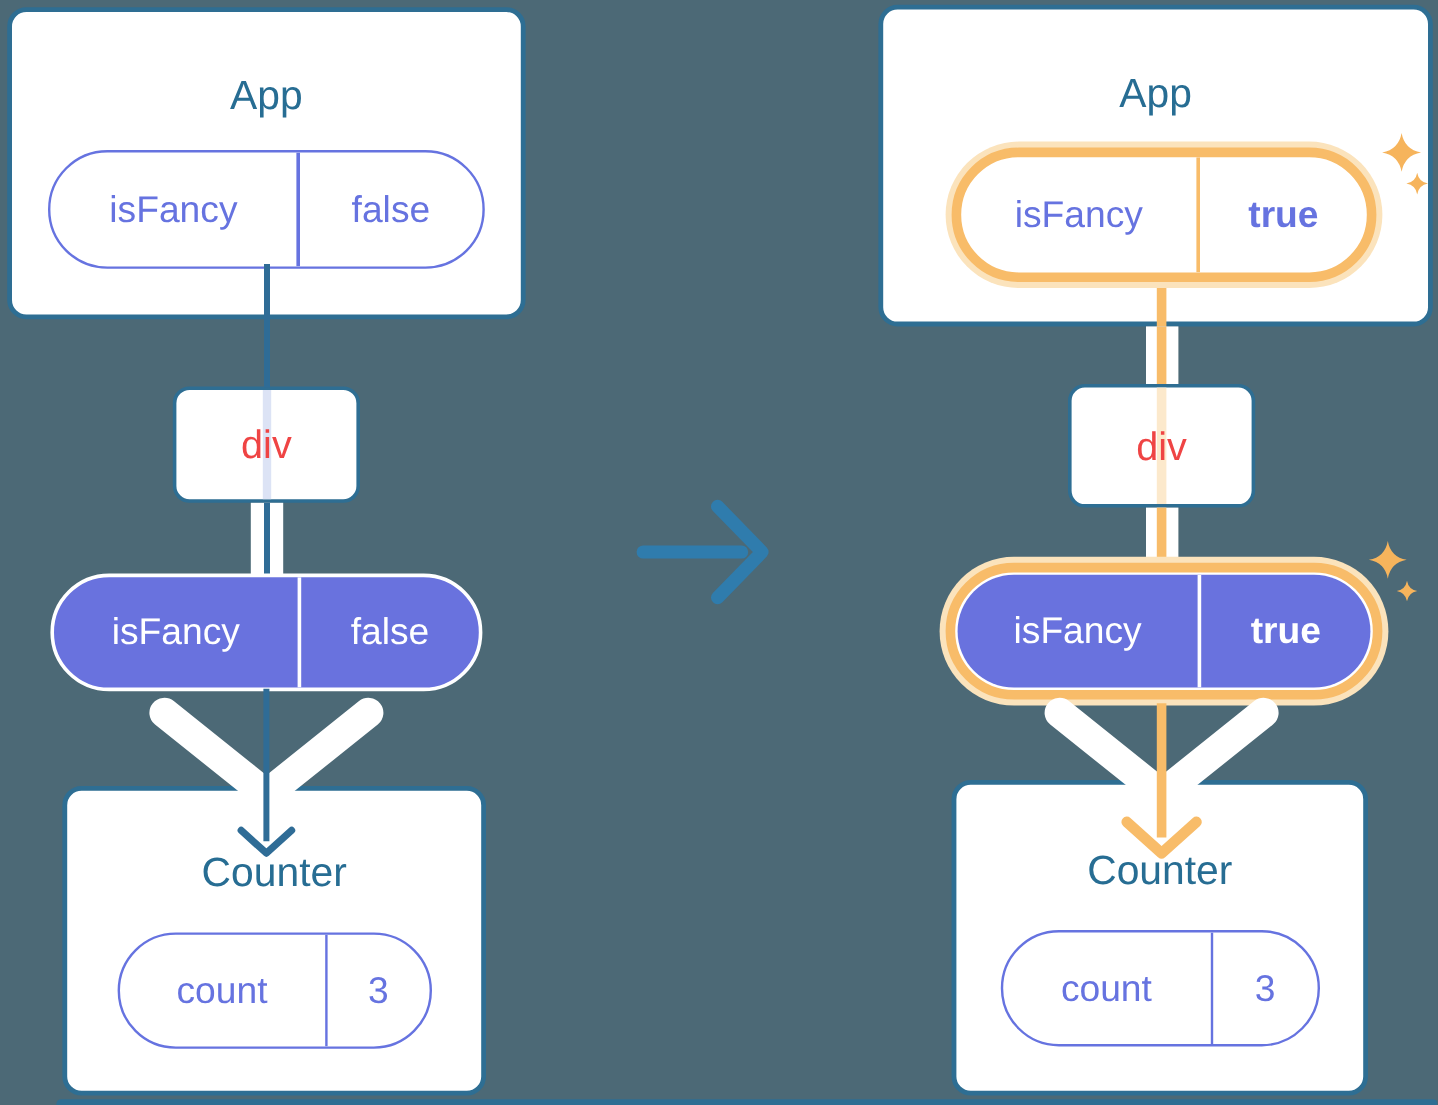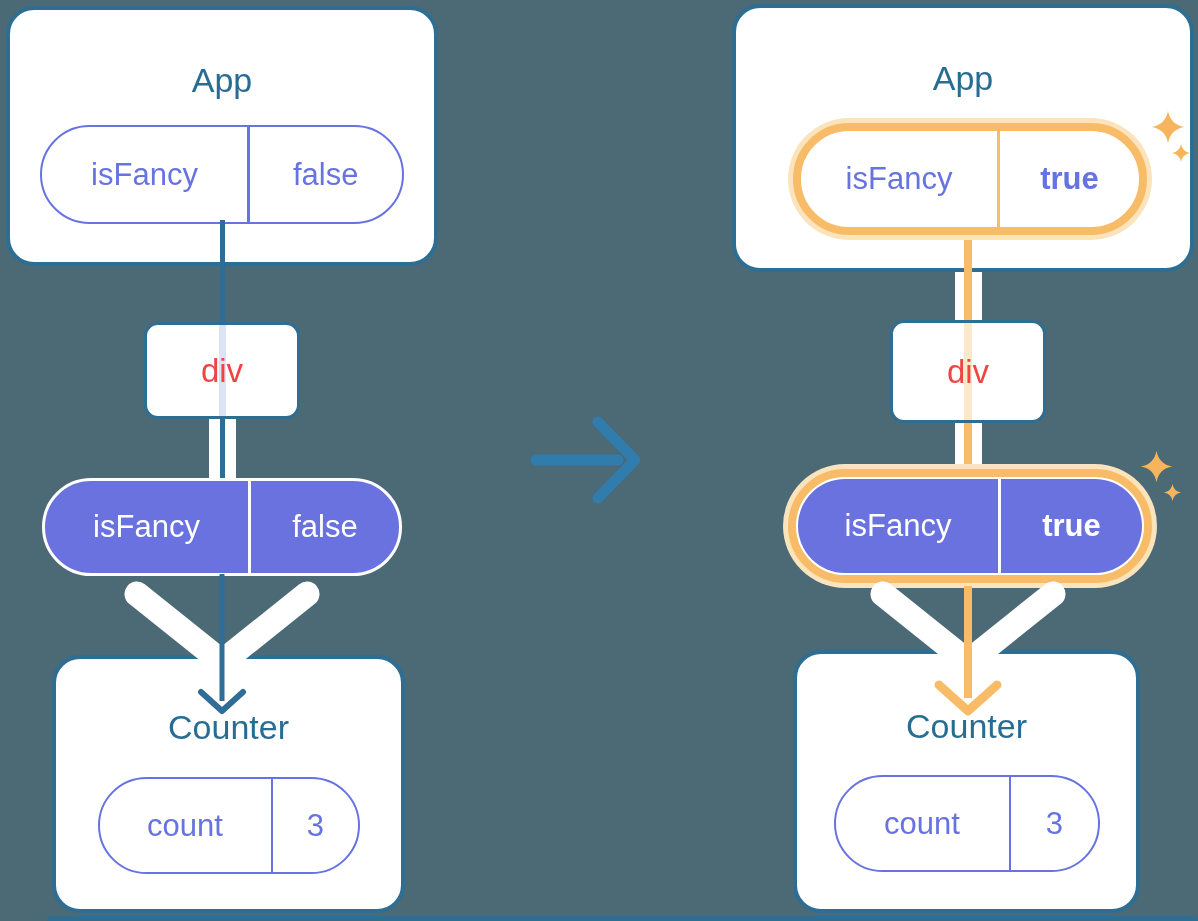--- a/index.html
+++ b/index.html
@@ -4,21 +4,21 @@
 <style>
   html,body{margin:0;padding:0;background:#4C6976;}
   .stage{
     position:relative;width:1198px;height:921px;overflow:hidden;
     background:#4C6976;
     font-family:"Liberation Sans","DejaVu Sans",sans-serif;
   }
   .abs{position:absolute;}
   .card{
     position:absolute;background:#fff;border:4px solid #2E6E93;
-    border-radius:28px;box-sizing:border-box;z-index:1;
+    border-radius:16px;box-sizing:border-box;z-index:1;
     display:flex;flex-direction:column;align-items:center;
   }
   .card-title{
     color:#276D93;font-size:34px;font-weight:500;line-height:40px;
     text-align:center;
   }
   
   .pill{
     display:flex;align-items:stretch;box-sizing:border-box;border-radius:60px;
     overflow:hidden;

